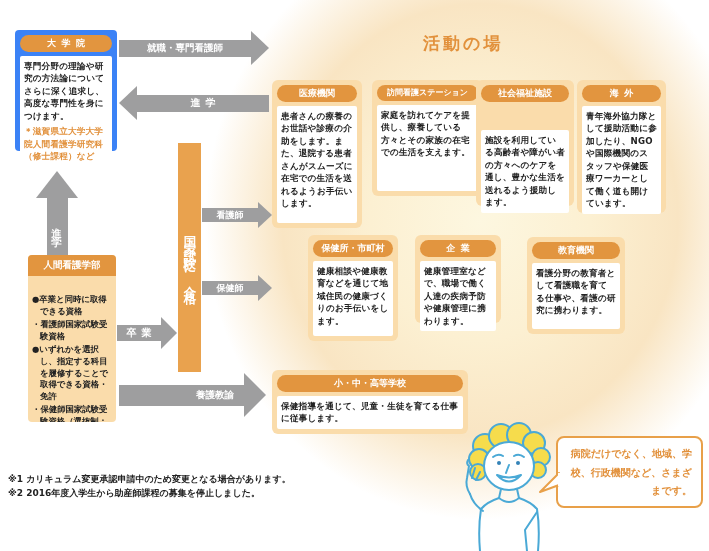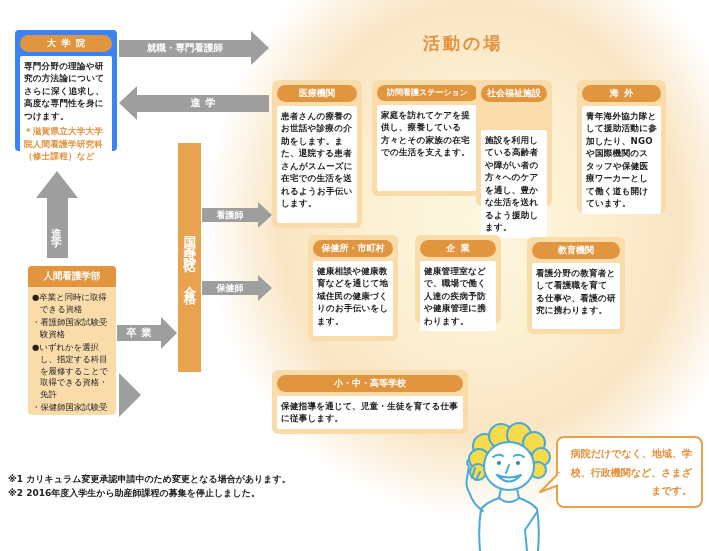--- a/index.html
+++ b/index.html
@@ -25,21 +25,21 @@
   .wbody{background:#fff;border-radius:2px;flex:1;padding:4px 4px;font-size:8.6px;line-height:1.45;
     color:#222;font-weight:600;letter-spacing:0.2px;}
 
   
   .gradbox{position:absolute;z-index:2;background:#3b82f6;border-radius:4px;padding:5px;box-sizing:border-box;
     display:flex;flex-direction:column;gap:4px;}
   .gradbox .wbody{flex:1;}
   .note-orange{color:#e2913c;margin-top:3px;}
   .facbox{position:absolute;z-index:2;background:#fadcab;border-radius:4px;box-sizing:border-box;overflow:hidden;}
   .fac-head{background:#e2953f;color:#fff;font-weight:bold;font-size:9.5px;text-align:center;padding:4px 0;}
-  .fac-body{padding:5px 4px;font-size:8.4px;line-height:1.42;color:#222;font-weight:400;}
+  .fac-body{padding:18px 4px;font-size:8.4px;line-height:1.42;color:#222;font-weight:700;}
   .fac-item{text-indent:-8px;padding-left:8px;margin-bottom:1px;}
 
   
   .exam-bar{position:absolute;z-index:2;background:#e9a24e;display:flex;align-items:center;justify-content:center;}
   .exam-bar span{writing-mode:vertical-rl;text-orientation:upright;color:#fff;font-weight:bold;
     font-size:12.5px;letter-spacing:7px;}
 
   
   .ar{position:absolute;z-index:1;display:flex;align-items:center;--gray:#9e9e9f;}
   .ar .body{flex:1;background:var(--gray);height:var(--bh);display:flex;align-items:center;justify-content:center;}
@@ -77,21 +77,21 @@
   <div class="abs page-title" style="left:423px;top:32px;">活動の場</div>
 
   <div class="gradbox" style="left:15px;top:30px;width:102px;height:121px;">
     <div class="pill sp">大学院</div>
     <div class="wbody">
       <span>専門分野の理論や研究の方法論についてさらに深く追求し、高度な専門性を身につけます。</span>
       <div class="note-orange">＊滋賀県立大学大学院人間看護学研究科（修士課程）など</div>
     </div>
   </div>
 
-  <div class="facbox" style="left:28px;top:266px;width:88px;height:149px;">
+  <div class="facbox" style="left:28px;top:255px;width:88px;height:167px;">
     <div class="fac-head">人間看護学部</div>
     <div class="fac-body">
       <div class="fac-item">●卒業と同時に取得できる資格</div>
       <div class="fac-item">・看護師国家試験受験資格</div>
       <div class="fac-item">●いずれかを選択し、指定する科目を履修することで取得できる資格・免許</div>
       <div class="fac-item">・保健師国家試験受験資格（選抜制：30名）</div>
 
     </div>
   </div>
 
@@ -135,34 +135,37 @@
   </div>
 
   <div class="ar" style="left:202px;top:275px;width:70px;height:26px;--bh:14px;--hh:13px;--hw:14px;">
     <div class="body">
         <span class="ar-label">保健師</span>
       </div>
     <div class="head-r"></div>
   </div>
 
   <div class="ar" style="left:119px;top:373px;width:147px;height:44px;--bh:21px;--hh:22px;--hw:22px;">
+    <div class="body shift-right">
+        <span class="ar-label big">養護教諭</span>
+      </div>
     <div class="head-r"></div>
   </div>
 
   <div class="wbox" style="left:272px;top:80px;width:90px;height:148px;">
     <div class="pill">医療機関</div>
     <div class="wbody">患者さんの療養のお世話や診療の介助をします。また、退院する患者さんがスムーズに在宅での生活を送れるようお手伝いします。</div>
   </div>
 
   <div class="wbox" style="left:372px;top:80px;width:111px;height:116px;">
     <div class="pill small">訪問看護ステーション</div>
     <div class="wbody">家庭を訪れてケアを提供し、療養している方々とその家族の在宅での生活を支えます。</div>
   </div>
 
-  <div class="wbox" style="left:476px;top:80px;width:76px;height:126px;gap:28px;">
+  <div class="wbox" style="left:476px;top:80px;width:98px;height:126px;gap:28px;">
     <div class="pill">社会福祉施設</div>
     <div class="wbody">施設を利用している高齢者や障がい者の方々へのケアを通し、豊かな生活を送れるよう援助します。</div>
   </div>
 
   <div class="wbox" style="left:577px;top:80px;width:89px;height:133px;">
     <div class="pill sp">海外</div>
     <div class="wbody">青年海外協力隊として援助活動に参加したり、NGOや国際機関のスタッフや保健医療ワーカーとして働く道も開けています。</div>
   </div>
 
   <div class="wbox" style="left:308px;top:235px;width:90px;height:106px;">

